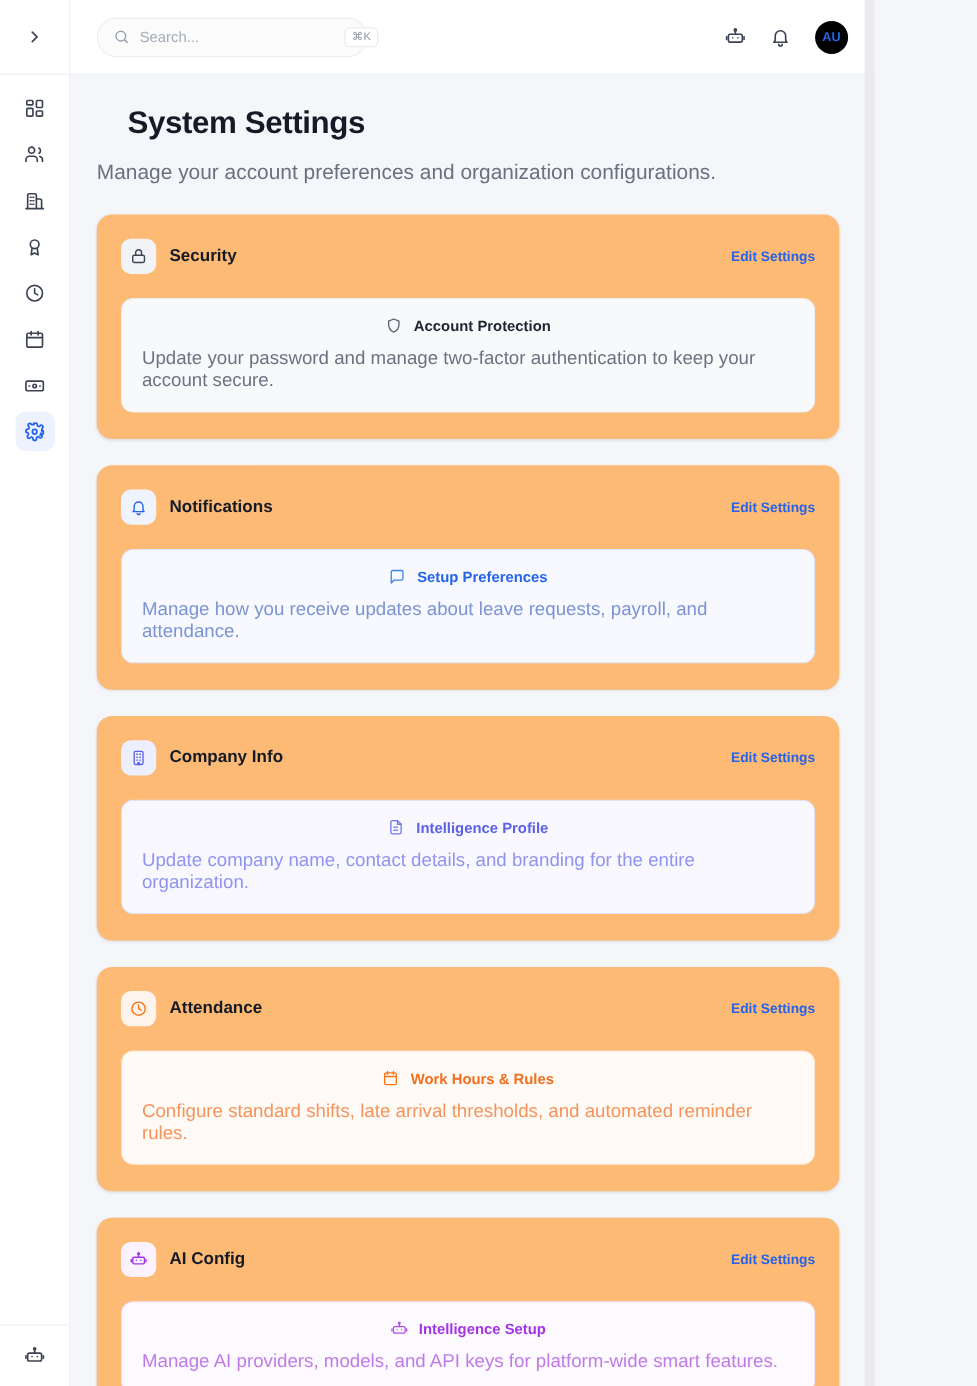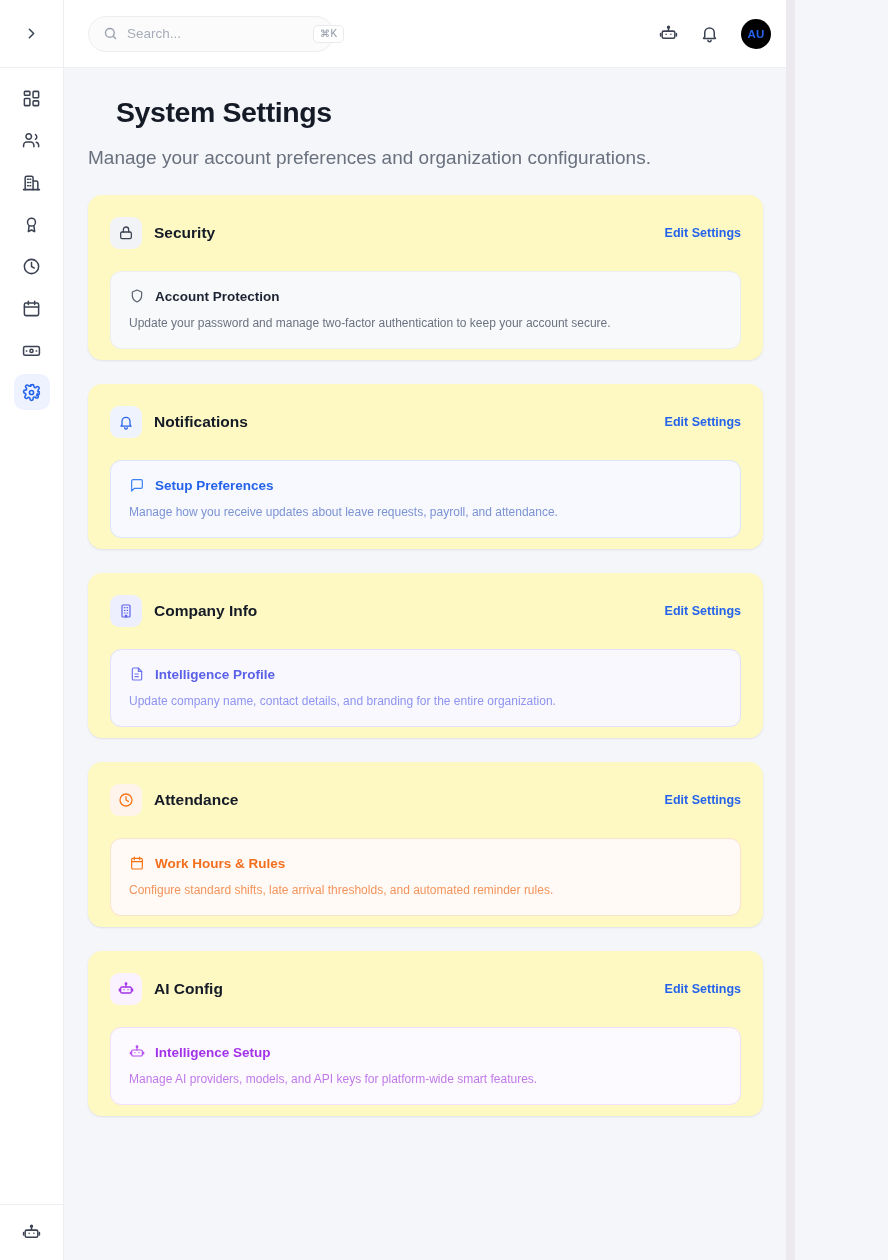--- a/index.html
+++ b/index.html
@@ -73,37 +73,37 @@
     display: flex; align-items: center; justify-content: center;
     font-size: 11.5px; font-weight: bold; letter-spacing: .3px; cursor: pointer;
   }
 
   .content { flex: 1; overflow: hidden; padding: 28px 32px 0 24px; background: #f5f6f9; }
   .page-title { font-size: 28.5px; font-weight: bold; color: #141a26; letter-spacing: -0.4px; margin-left: 28px; }
   .page-sub { font-size: 19px; color: #69707e; margin-top: 18px; }
 
   .cards { margin-top: 26px; display: flex; flex-direction: column; gap: 24px; }
   .card {
-    background: #fef9c3; border-radius: 14px; padding: 22px 22px 11px 22px;
+    background: #fdba74; border-radius: 14px; padding: 22px 22px 24px 22px;
     box-shadow: 0 1px 2px rgba(16,24,40,.05), 0 1px 3px rgba(16,24,40,.04);
   }
   .card-head { display: flex; align-items: center; gap: 12px; }
   .icon-badge {
     width: 32px; height: 32px; border-radius: 9px;
     display: flex; align-items: center; justify-content: center; flex: 0 0 32px;
   }
   .card-title { font-size: 15.5px; font-weight: bold; color: #141a26; flex: 1; }
   .edit-link { font-size: 12.5px; color: #2563eb; font-weight: bold; cursor: pointer; }
 
   .panel {
     margin-top: 22px; border-radius: 11px; border: 1px solid; padding: 16px 18px 18px 18px;
   }
-  .panel-head { display: flex; align-items: center; gap: 10px; }
+  .panel-head { display: flex; align-items: center; gap: 10px; justify-content: center; }
   .panel-title { font-size: 13.5px; font-weight: bold; }
-  .panel-desc { font-size: 12px; margin-top: 12px; }
+  .panel-desc { font-size: 17px; margin-top: 12px; }
 
   .scroll-strip {
     position: absolute; top: 0; right: 0; width: 9px; height: 1260px;
     background: #ece9ef;
   }
 </style>
 </head>
 <body>
 
 <div class="app">

